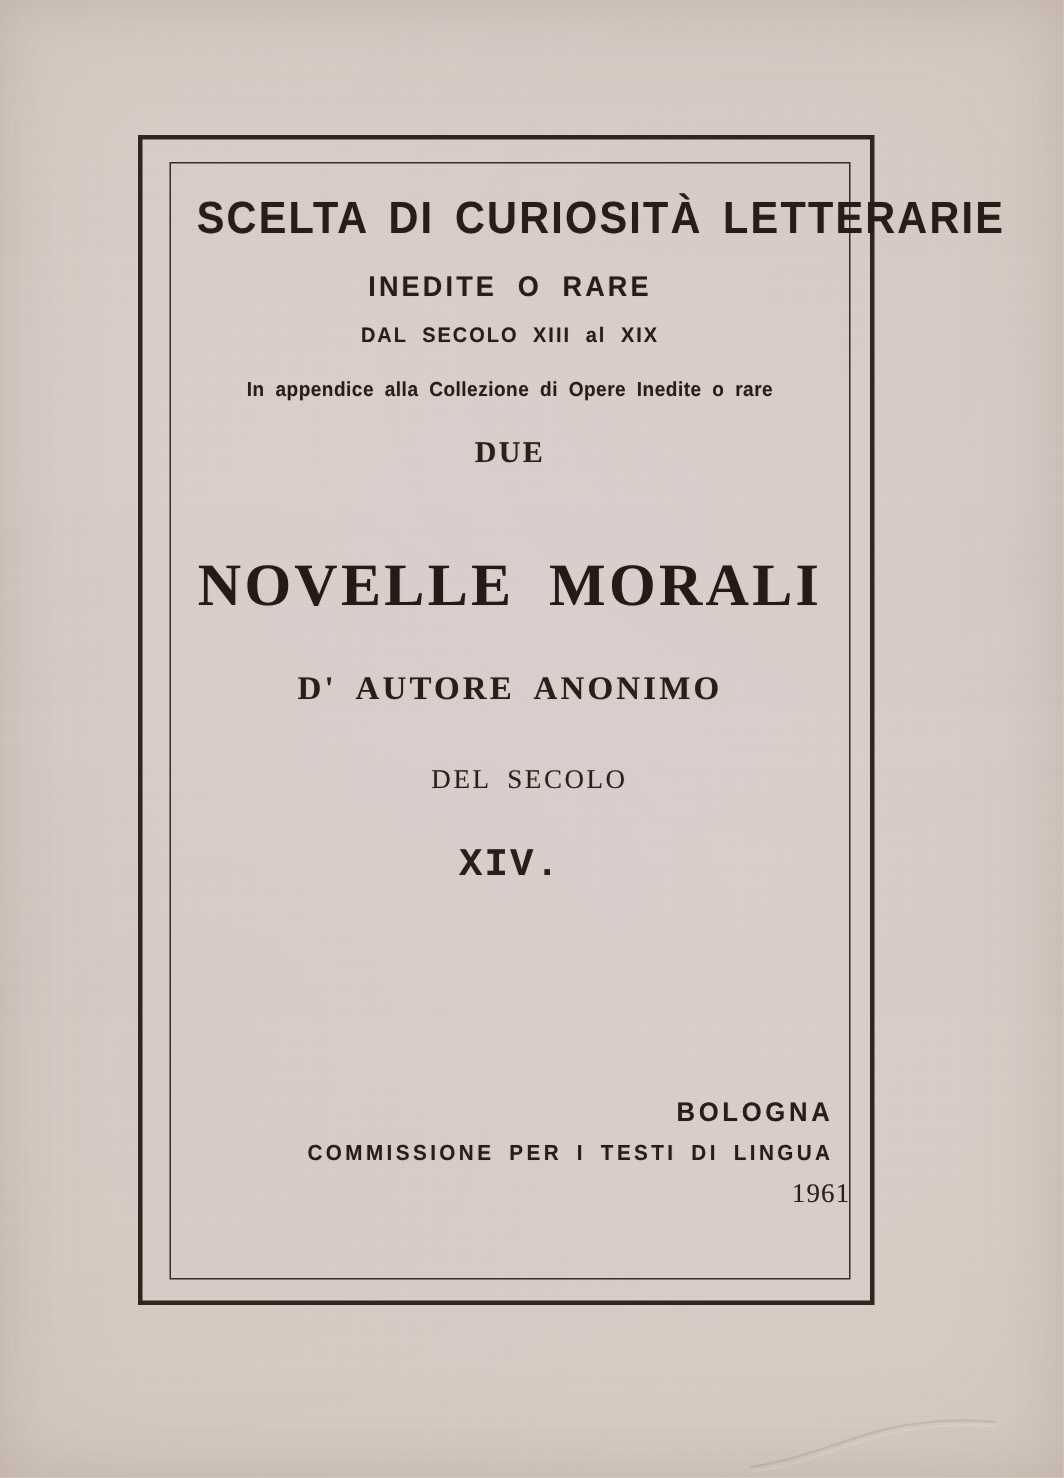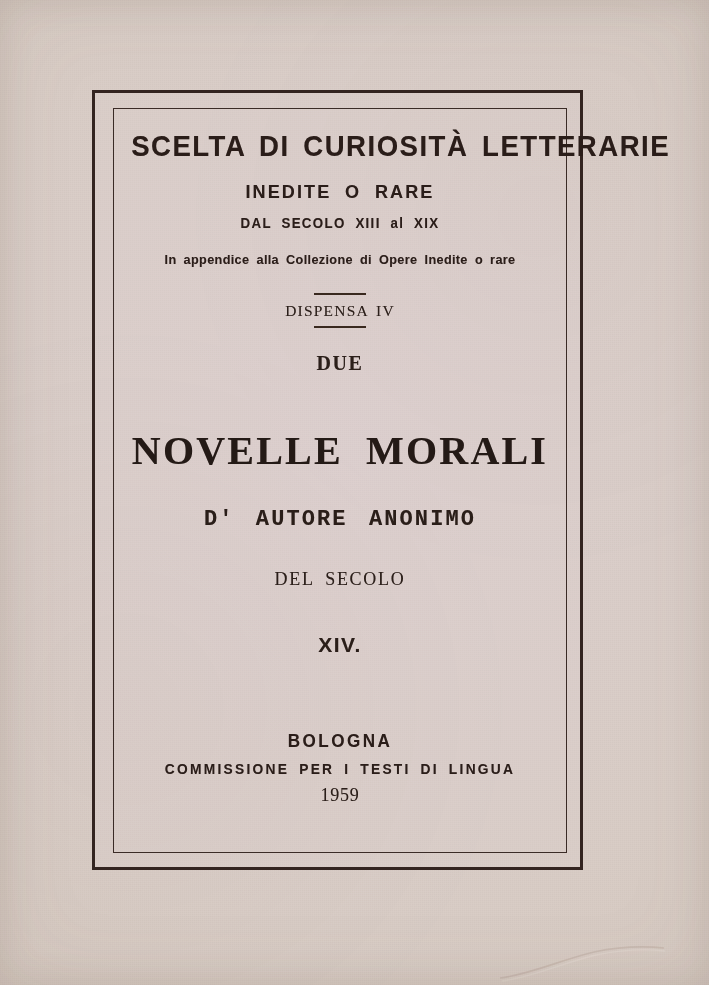--- a/index.html
+++ b/index.html
@@ -163,53 +163,54 @@
     font-weight: 700;
     font-size: 40px;
     letter-spacing: 2.2px;
     word-spacing: 11px;
     color: #241a16;
     margin-top: 52px;
     white-space: nowrap;
   }
 
   .author {
-    font-family: Liberation Mono, monospace;
+    font-family: Liberation Serif, serif;
     font-weight: 700;
     font-size: 22px;
     letter-spacing: 2.1px;
     word-spacing: 6px;
     color: #2a1e19;
     margin-top: 33px;
   }
 
   .century-label {
     font-family: "Liberation Serif", serif;
     font-weight: 400;
     font-size: 18px;
     letter-spacing: 1.7px;
     word-spacing: 5px;
     color: #2b1f1a;
     margin-top: 37px;
+    padding-left: 13px;
   }
   .century-num {
-    font-family: Liberation Sans, sans-serif;
-    font-weight: 700;
-    font-size: 21px;
+    font-family: Liberation Mono, monospace;
+    font-weight: 700;
+    font-size: 26px;
     letter-spacing: 1.4px;
     color: #2a1e19;
-    margin-top: 43px;
+    margin-top: 31px;
   }
 
   
   #imprint {
     position: absolute;
     left: 0; right: 0;
     top: 623px;
-    text-align: center;
+    text-align: right;
   }
   .imprint-city {
     font-family: "Liberation Sans Narrow", "Liberation Sans", sans-serif;
     font-weight: 700;
     font-size: 18px;
     letter-spacing: 2.6px;
     transform: scaleX(.95);
     color: #2a1d19;
   }
   .imprint-publisher {
@@ -254,38 +255,33 @@
   <div id="content">
 
     <div class="blk series-main">SCELTA DI CURIOSITÀ LETTERARIE</div>
 
     <div class="blk series-sub1">INEDITE O RARE</div>
 
     <div class="blk series-sub2">DAL SECOLO XIII al XIX</div>
 
     <div class="blk series-note">In appendice alla Collezione di Opere Inedite o rare</div>
 
-    <div class="dispensa-group">
-      <div class="rule above"></div>
-      <div class="dispensa">DISPENSA IV</div>
-      <div class="rule below"></div>
-    </div>
 
     <div class="blk due">DUE</div>
 
     <div class="blk title-main">NOVELLE MORALI</div>
 
     <div class="blk author">D' AUTORE ANONIMO</div>
 
     <div class="blk century-label">DEL SECOLO</div>
 
     <div class="blk century-num">XIV.</div>
 
     <div id="imprint">
       <div class="imprint-city">BOLOGNA</div>
       <div class="imprint-publisher">COMMISSIONE PER I TESTI DI LINGUA</div>
-      <div class="imprint-year">1959</div>
+      <div class="imprint-year">1961</div>
     </div>
 
   </div>
 
   <div id="edge-shade"></div>
 </div>
 
 </body></html>

